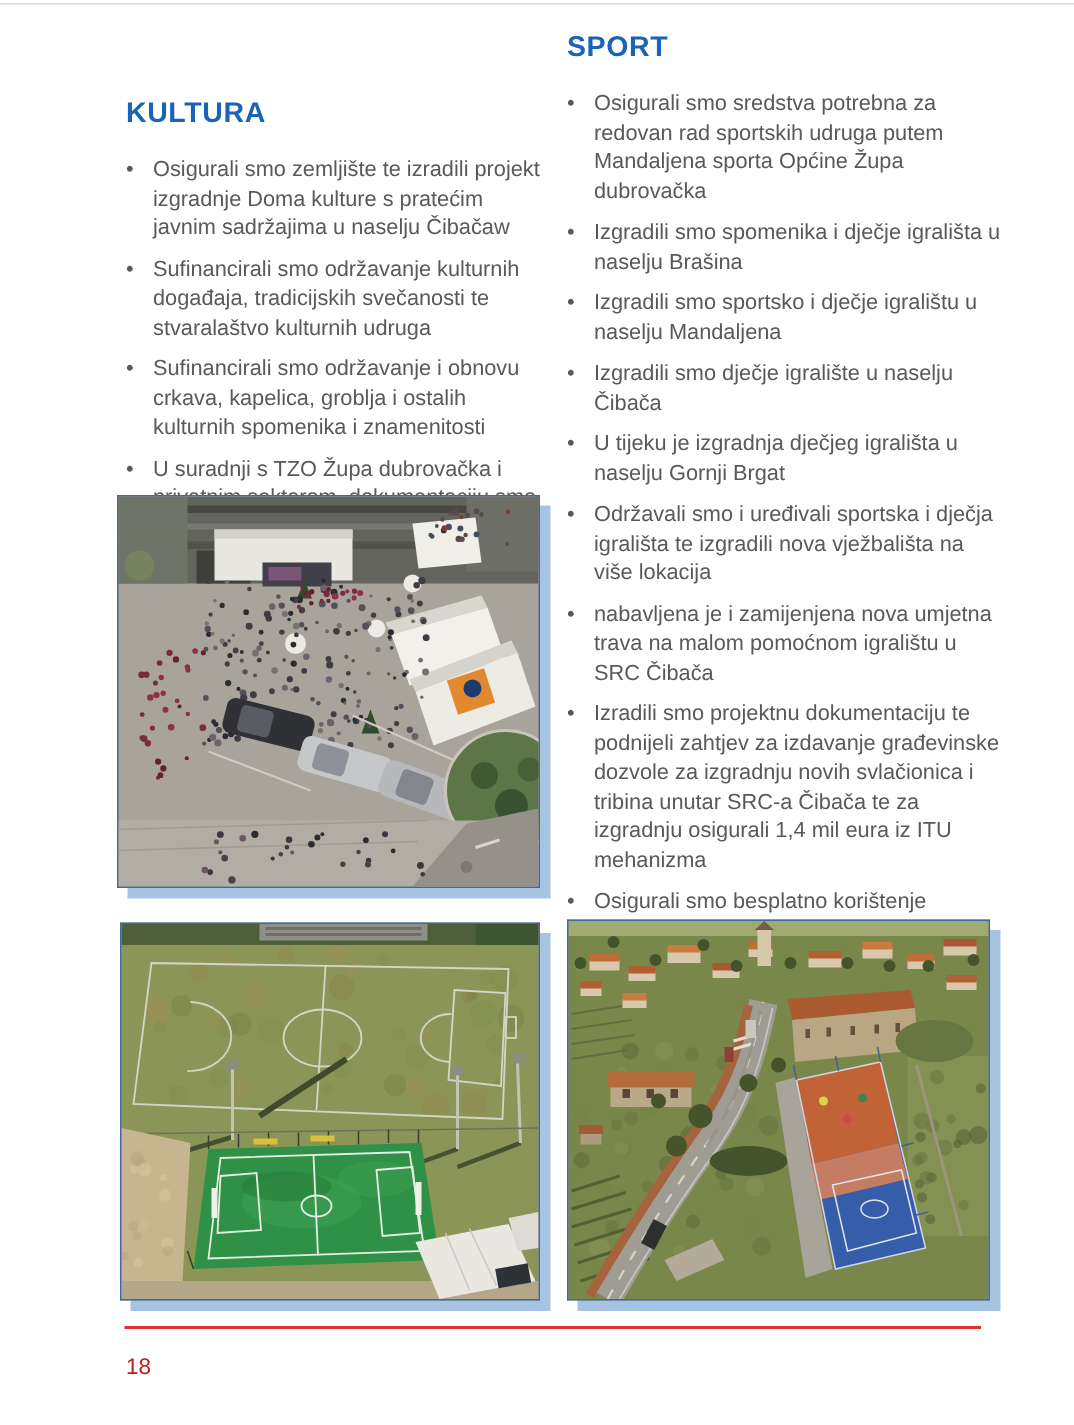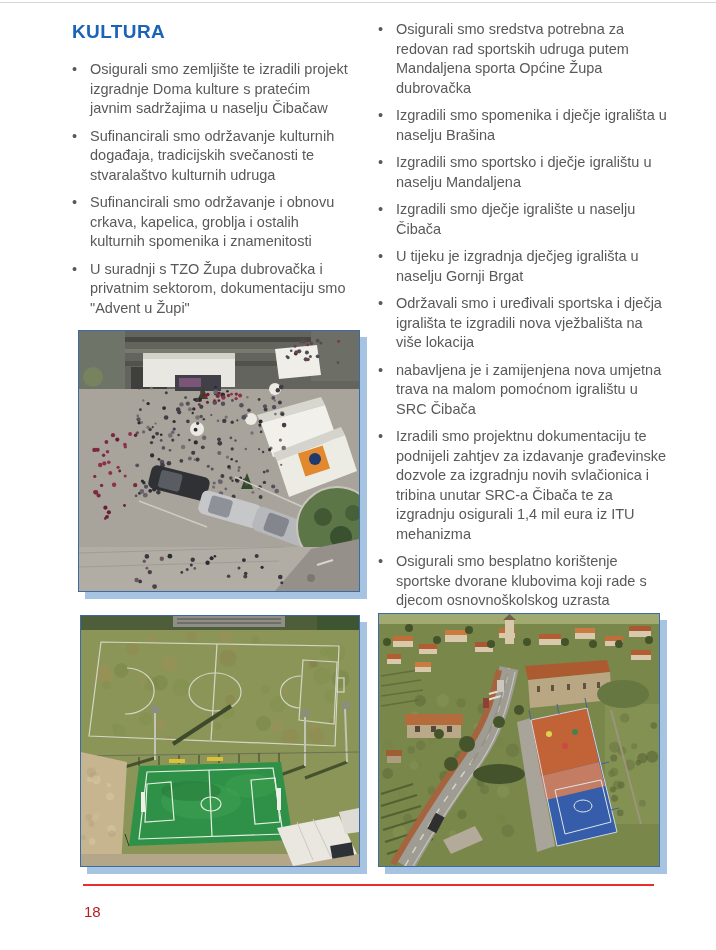--- a/index.html
+++ b/index.html
@@ -1,20 +1,20 @@
 <!DOCTYPE html>
 <html><head>
 <meta charset="utf-8">
 <style>
   html,body{margin:0;padding:0;background:#ffffff;}
   body{width:716px;height:950px;position:relative;overflow:hidden;
        font-family:"Liberation Sans",sans-serif;-webkit-font-smoothing:antialiased;}
   .hairline-top{position:absolute;left:0;top:2px;width:716px;height:1px;background:#d8d8d3;}
   .col{position:absolute;top:20px;z-index:1;}
-  .col-left{left:72px;width:282px;}
+  .col-left{left:84px;width:282px;margin-top:44px;}
   .col-right{left:378px;width:292px;}
   .col h1{margin:0 0 16px 0;font-size:19px;line-height:24px;font-weight:bold;
           color:#1a63b8;letter-spacing:.4px;}
   .bullets{display:flex;flex-direction:column;gap:8px;}
   .bullet{display:flex;color:#58595b;font-size:14.5px;line-height:19.5px;}
   .bullet .dot{flex:none;width:18px;color:#58595b;}
   .photo{position:absolute;border:1px solid #3a6ba6;box-shadow:7px 7px 0 #a7c3e2;
          background:#9a958d;z-index:2;}
   .photo svg{display:block;width:100%;height:100%;}
   #photo1{left:78px;top:330px;width:280px;height:260px;}
@@ -46,20 +46,21 @@
       <span>Sufinancirali smo održavanje i obnovu crkava, kapelica, groblja i ostalih kulturnih spomenika i znamenitosti</span>
     </div>
     <div class="bullet">
       <span class="dot">•</span>
       <span>U suradnji s TZO Župa dubrovačka i privatnim sektorom, dokumentaciju smo "Advent u Župi"</span>
     </div>
   </div>
 </div>
 
 <div class="col col-right">
+  <h1>SPORT</h1>
   <div class="bullets">
     <div class="bullet">
       <span class="dot">•</span>
       <span>Osigurali smo sredstva potrebna za redovan rad sportskih udruga putem Mandaljena sporta Općine Župa dubrovačka</span>
     </div>
     <div class="bullet">
       <span class="dot">•</span>
       <span>Izgradili smo spomenika i dječje igrališta u naselju Brašina</span>
     </div>
     <div class="bullet">

